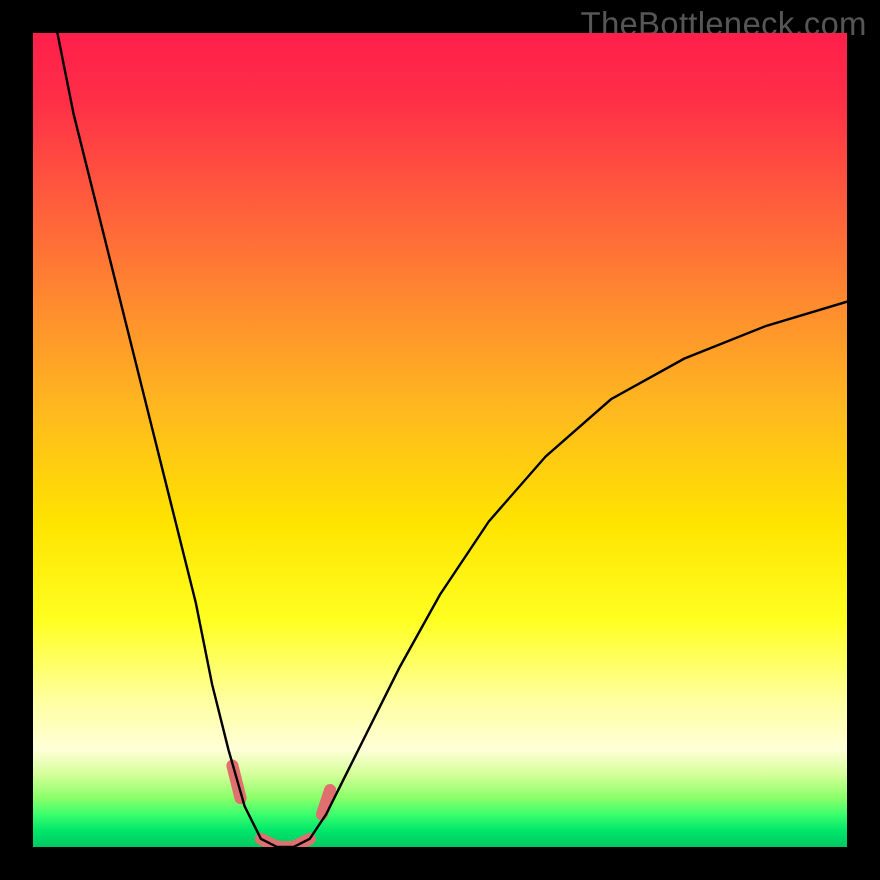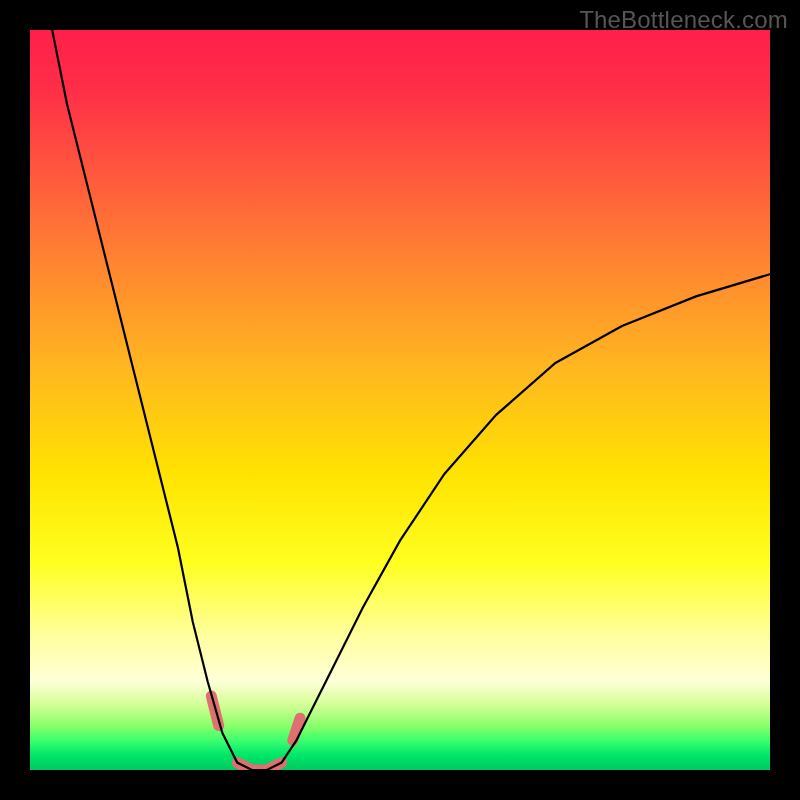--- a/index.html
+++ b/index.html
@@ -43,21 +43,21 @@
       #3cff6e 96%,
       #00e66a 98%,
       #00c95f 100%
     );
   }
   .watermark {
     position: absolute;
     top: 6px;
     right: 12px;
     color: #565656;
-    font-size: 24px;
+    font-size: 30px;
     font-weight: 400;
     letter-spacing: 0.2px;
     user-select: none;
   }
   svg.curve {
     position: absolute;
     left: 0; top: 0;
     width: 740px; height: 740px;
   }
   .curve path.main {

